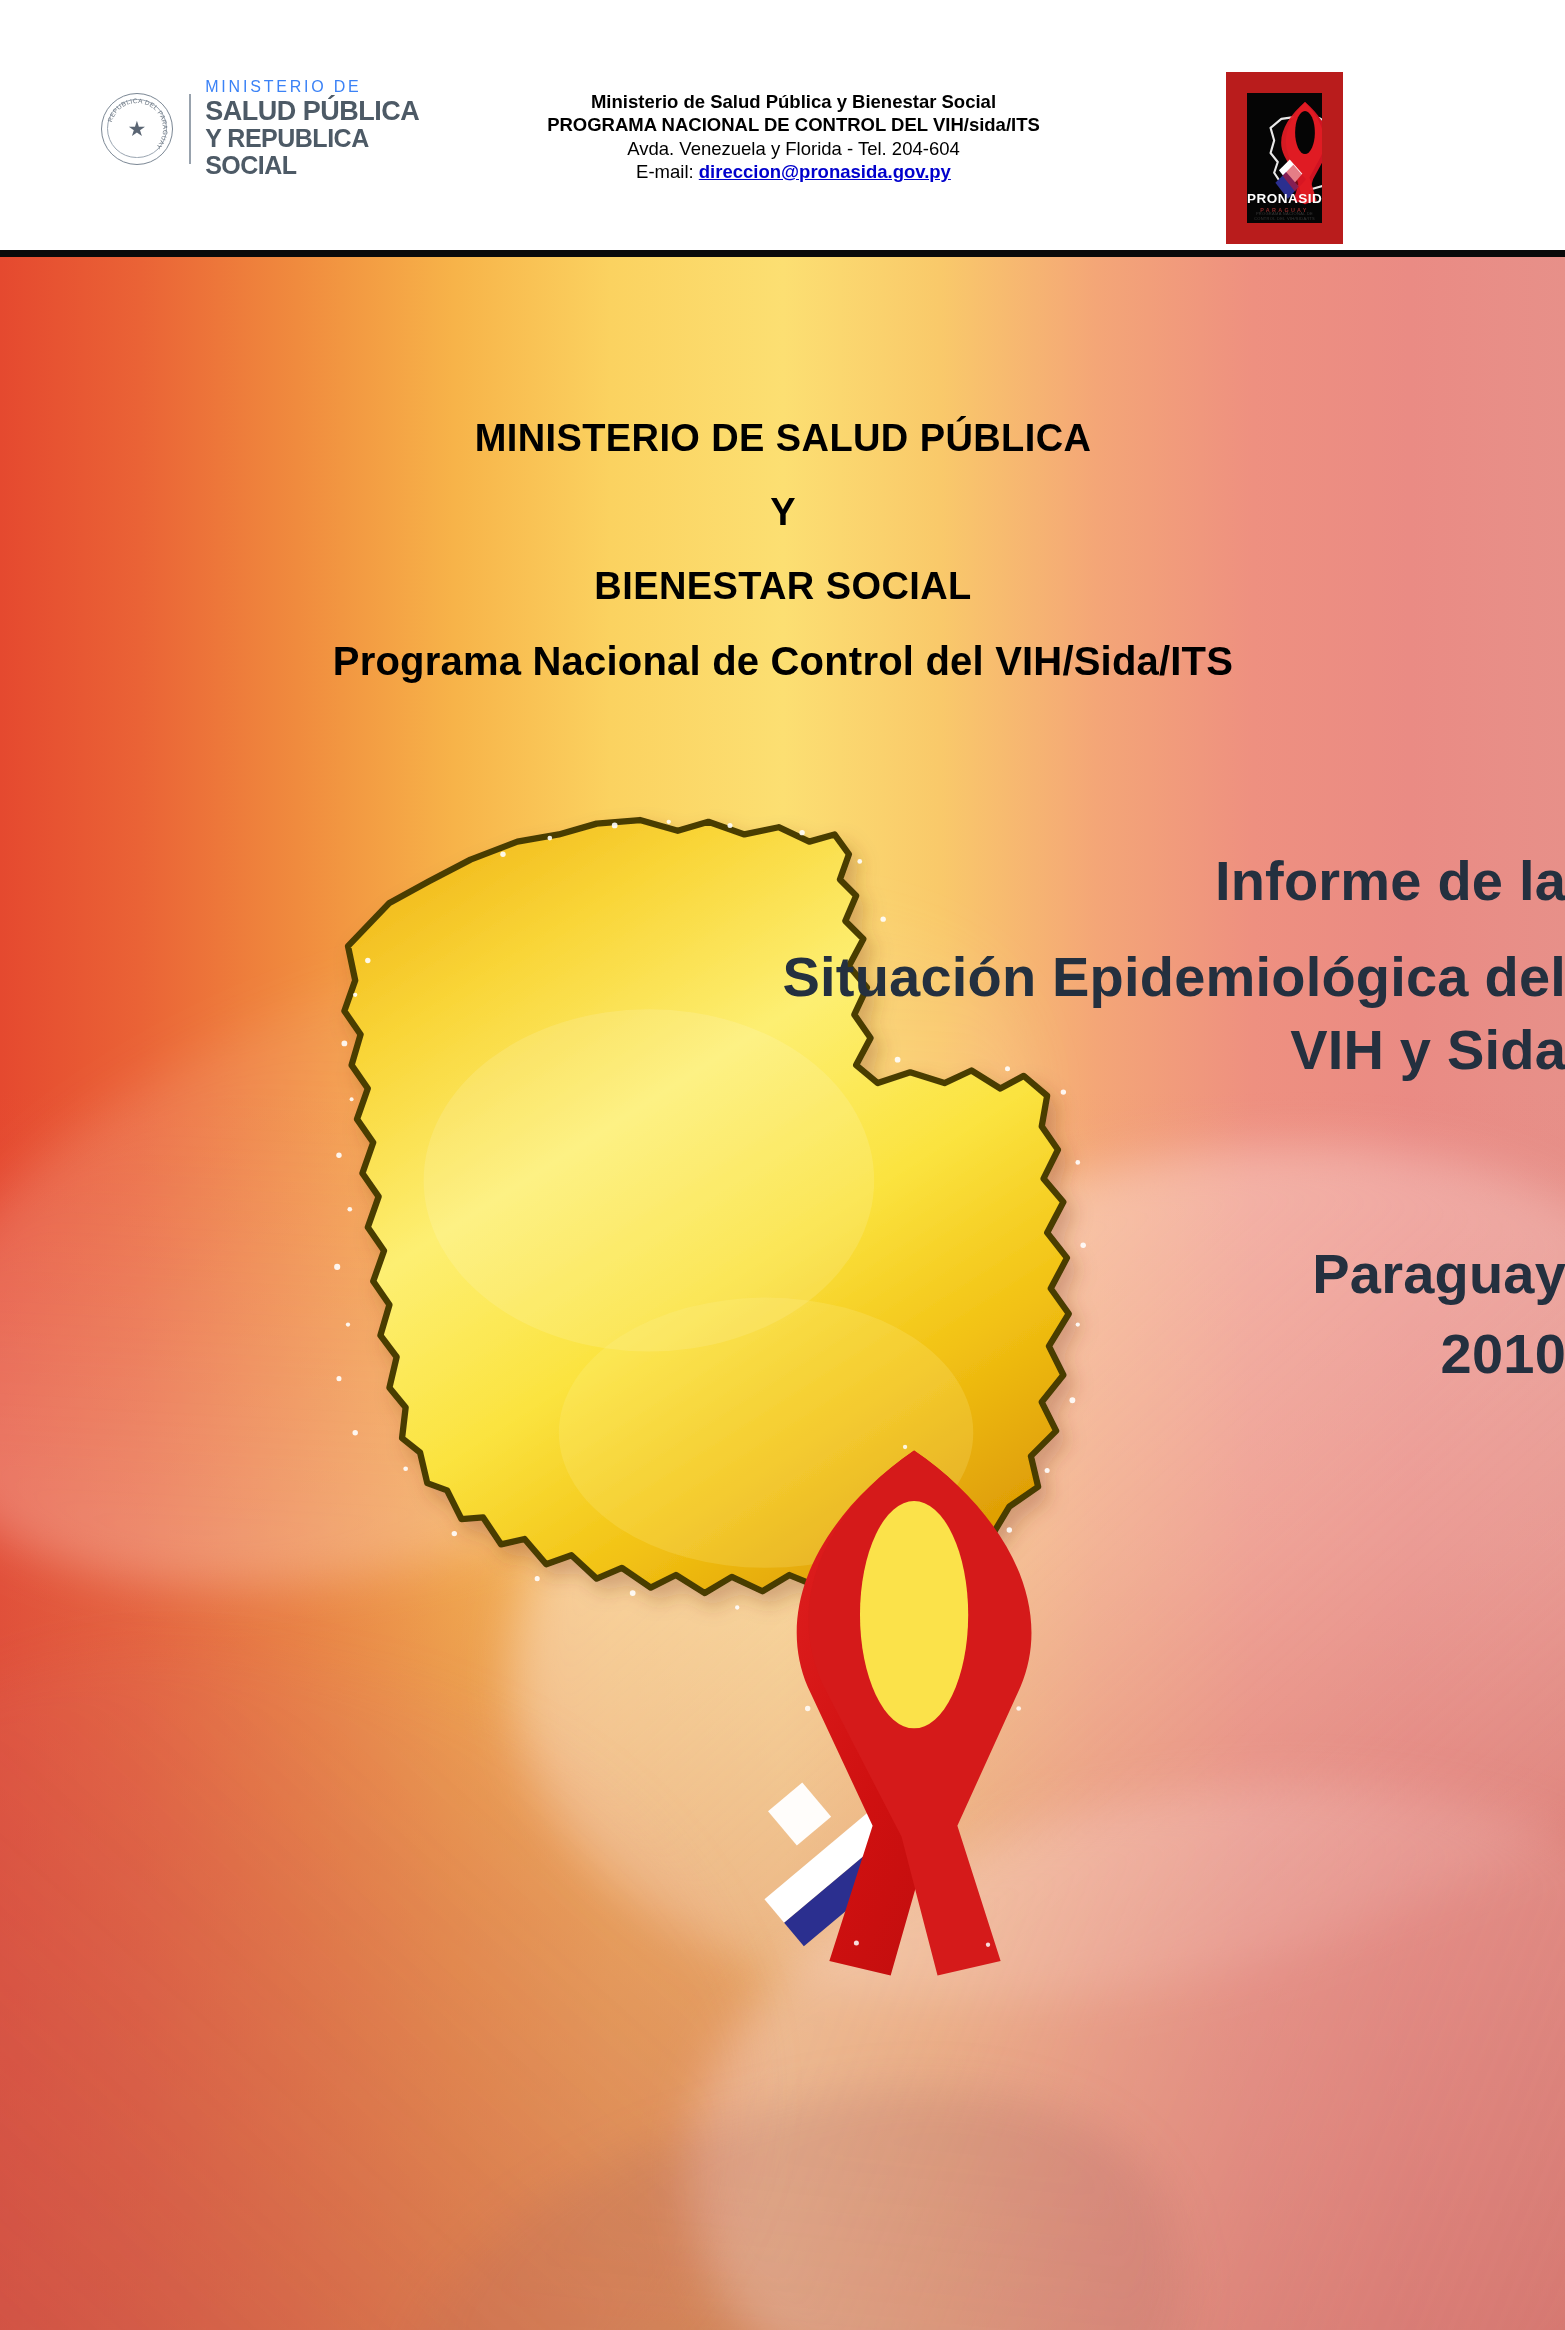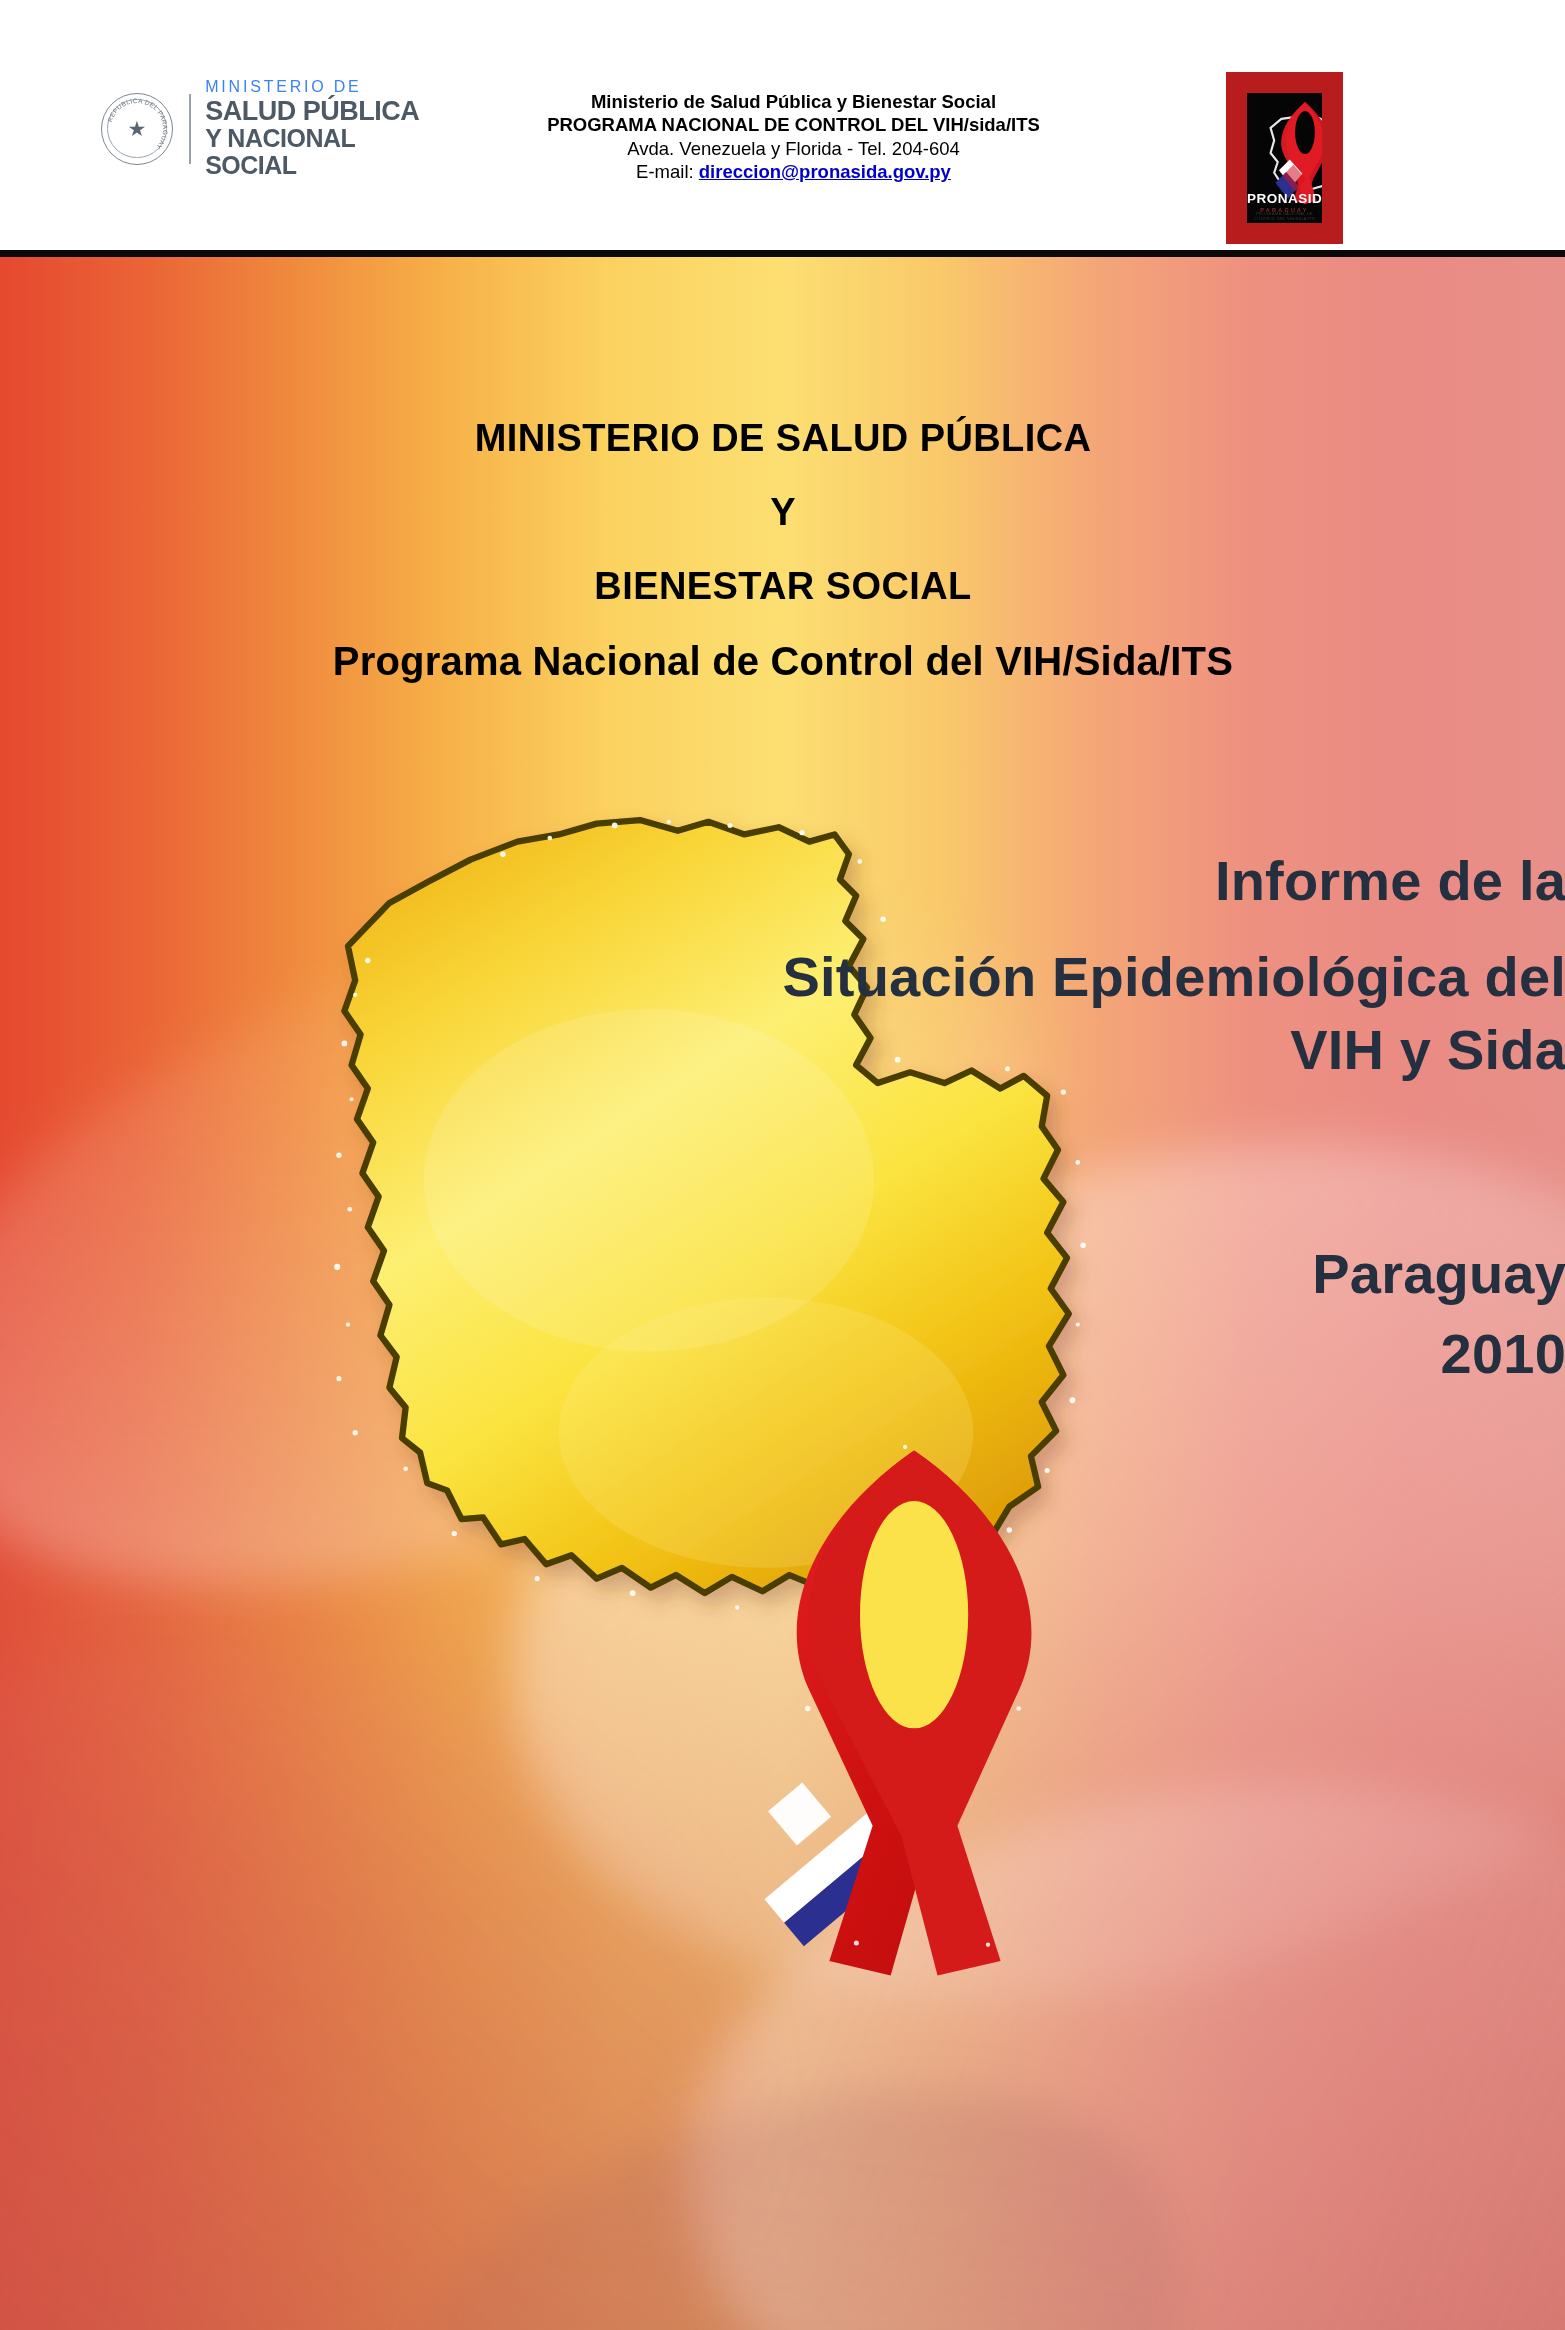--- a/index.html
+++ b/index.html
@@ -346,21 +346,21 @@
               <textPath href="#ringpath" startOffset="4%">REPUBLICA DEL PARAGUAY</textPath>
             </text>
           </svg>
         </div>
         <span class="msp-seal-star">★</span>
       </div>
       <div class="msp-divider"></div>
       <div class="msp-wordmark">
         <div class="msp-line1">MINISTERIO DE</div>
         <div class="msp-line2">SALUD PÚBLICA</div>
-        <div class="msp-line3">Y NACIONAL SOCIAL</div>
+        <div class="msp-line3">Y REPUBLICA SOCIAL</div>
       </div>
     </div>
 
     <div class="letterhead-text">
       <div class="lh-line">Ministerio de Salud Pública y Bienestar Social</div>
       <div class="lh-line">PROGRAMA NACIONAL DE CONTROL DEL VIH/sida/ITS</div>
       <div class="lh-line thin">Avda. Venezuela y Florida  - Tel. 204-604</div>
       <div class="lh-line thin"><span class="lh-email-label">E-mail: </span><a class="lh-email-link" href="#">direccion@pronasida.gov.py</a></div>
     </div>
 

